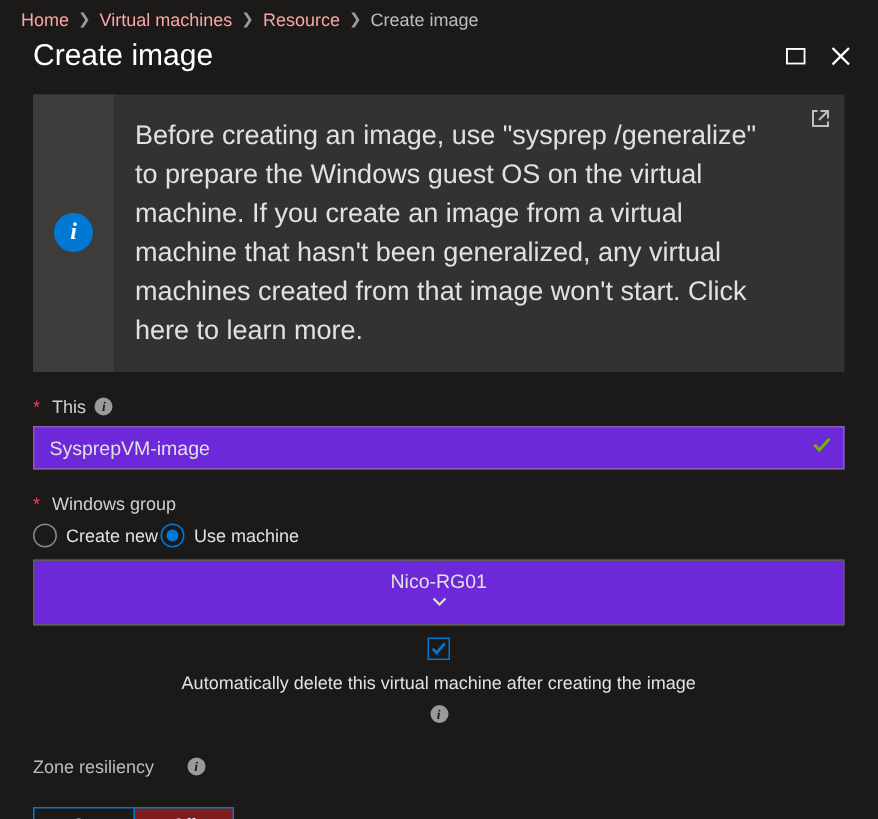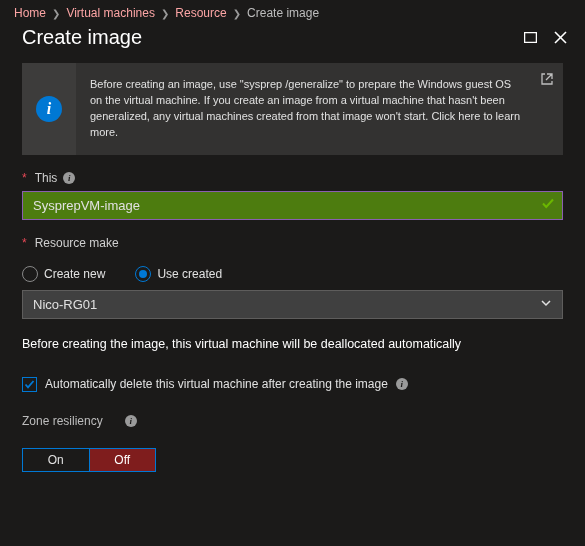--- a/index.html
+++ b/index.html
@@ -47,21 +47,21 @@
       position: relative;
     }
     .alert .iconcell {
       background: #3d3c3b;
       width: 54px;
       align-self: stretch;
       display:flex; align-items:center; justify-content:center;
     }
     .alert .msg {
       padding: 14px 40px 14px 14px;
-      font-size: 11px;
+      font-size: 18px;
       color: #e1e1e1;
       line-height: 1.45;
       flex:1;
     }
     .alert .popout {
       position:absolute; right:10px; top:10px; color:#bfbfbf;
     }
     .info-icon {
       width: 26px; height: 26px; border-radius: 50%; background:#0078d4;
       color:#fff; display:flex; align-items:center; justify-content:center;
@@ -76,51 +76,52 @@
     }
     .req { color: #e74856; margin-right: 2px; }
     .hint-icon {
       width: 12px; height:12px; border-radius:50%; background:#9a9a9a; color:#1b1a19;
       display:inline-flex; align-items:center; justify-content:center;
       font-size:9px; font-family: Georgia, serif; font-style:italic; font-weight:bold;
     }
     .input-wrap { position: relative; }
     input[type=text] {
       width: 100%;
-      background: #4d7c0f;
+      background: #6d28d9;
       border: 1px solid #8a5fb0;
       color: #e1e1e1;
       padding: 6px 30px 6px 10px;
       font-size: 13px;
       outline: none;
     }
     .check-ok {
       position:absolute; right:8px; top:50%; transform:translateY(-50%);
       color:#6bb700;
     }
-    .radiogroup { display:flex; gap:30px; align-items:flex-start; margin: 16px 0 8px 0; }
+    .radiogroup { display:flex; gap:2px; align-items:flex-start; margin: 6px 0 8px 0; }
     .radio {
       display:flex; align-items:center; gap:6px; font-size:12px; color:#e1e1e1; cursor:pointer;
     }
     .radio .dot {
       width:16px; height:16px; border:1px solid #888; border-radius:50%;
       display:inline-flex; align-items:center; justify-content:center; background:transparent;
     }
     .radio.selected .dot { border-color:#0078d4; }
     .radio.selected .dot::after {
       content:""; width:8px; height:8px; border-radius:50%; background:#0078d4;
     }
     .select {
-      width:100%; background:#404040; border:1px solid #5e5d5c; color:#e1e1e1;
+      width:100%; background:#6d28d9; border:1px solid #5e5d5c; color:#e1e1e1;
       padding:6px 10px; font-size:13px; display:flex; justify-content:space-between; align-items:center;
       cursor:pointer;
+      flex-direction:column;
     }
     .note { margin-top:18px; font-size:12.5px; color:#ffffff; }
     .checkbox-row {
-      display:flex; align-items:center; gap:8px; margin-top:26px; font-size:12px;
+      display:flex; align-items:center; gap:8px; margin-top:8px; font-size:12px;flex-direction:column;
     }
     .cb {
       width:15px; height:15px; border:1px solid #0078d4; background:transparent;
       display:inline-flex; align-items:center; justify-content:center; color:#0078d4;
     }
     .zonelabel { margin-top:22px; display:flex; align-items:center; gap:22px; font-size:12px; color:#bdbdbd;}
     .toggle {
       display:flex; margin-top:20px; width:134px;
     }
     .toggle div {
@@ -185,43 +186,42 @@
         <svg width="14" height="14" viewBox="0 0 14 14">
             <path d="M2 7l3.2 3.5L12 3" fill="none" stroke="#6bb700" stroke-width="2"></path>
           </svg>
       </span>
     </div>
   </div>
 
   <div class="field">
     <div class="label">
       <span class="req">*</span>
-        <span>Resource make</span>
+        <span>Windows group</span>
     </div>
     <div class="radiogroup">
       <div class="radio">
         <span class="dot"></span>
           <span>Create new</span>
       </div>
       <div class="radio selected">
         <span class="dot"></span>
-          <span>Use created</span>
+          <span>Use machine</span>
       </div>
     </div>
     <div class="select">
       <span>Nico-RG01</span>
       <span>
         <svg width="12" height="12" viewBox="0 0 12 12">
             <path d="M2 4l4 4 4-4" fill="none" stroke="#e1e1e1" stroke-width="1.5"></path>
           </svg>
       </span>
     </div>
   </div>
 
-  <div class="note">Before creating the image, this virtual machine will be deallocated automatically</div>
 
   <div class="checkbox-row">
     <span class="cb">
       <svg width="11" height="11" viewBox="0 0 11 11">
           <path d="M1.5 5.5l2.5 2.8L9.5 2" fill="none" stroke="#0078d4" stroke-width="1.8"></path>
         </svg>
     </span>
     <span>Automatically delete this virtual machine after creating the image</span>
     <span class="hint-icon">i</span>
   </div>

